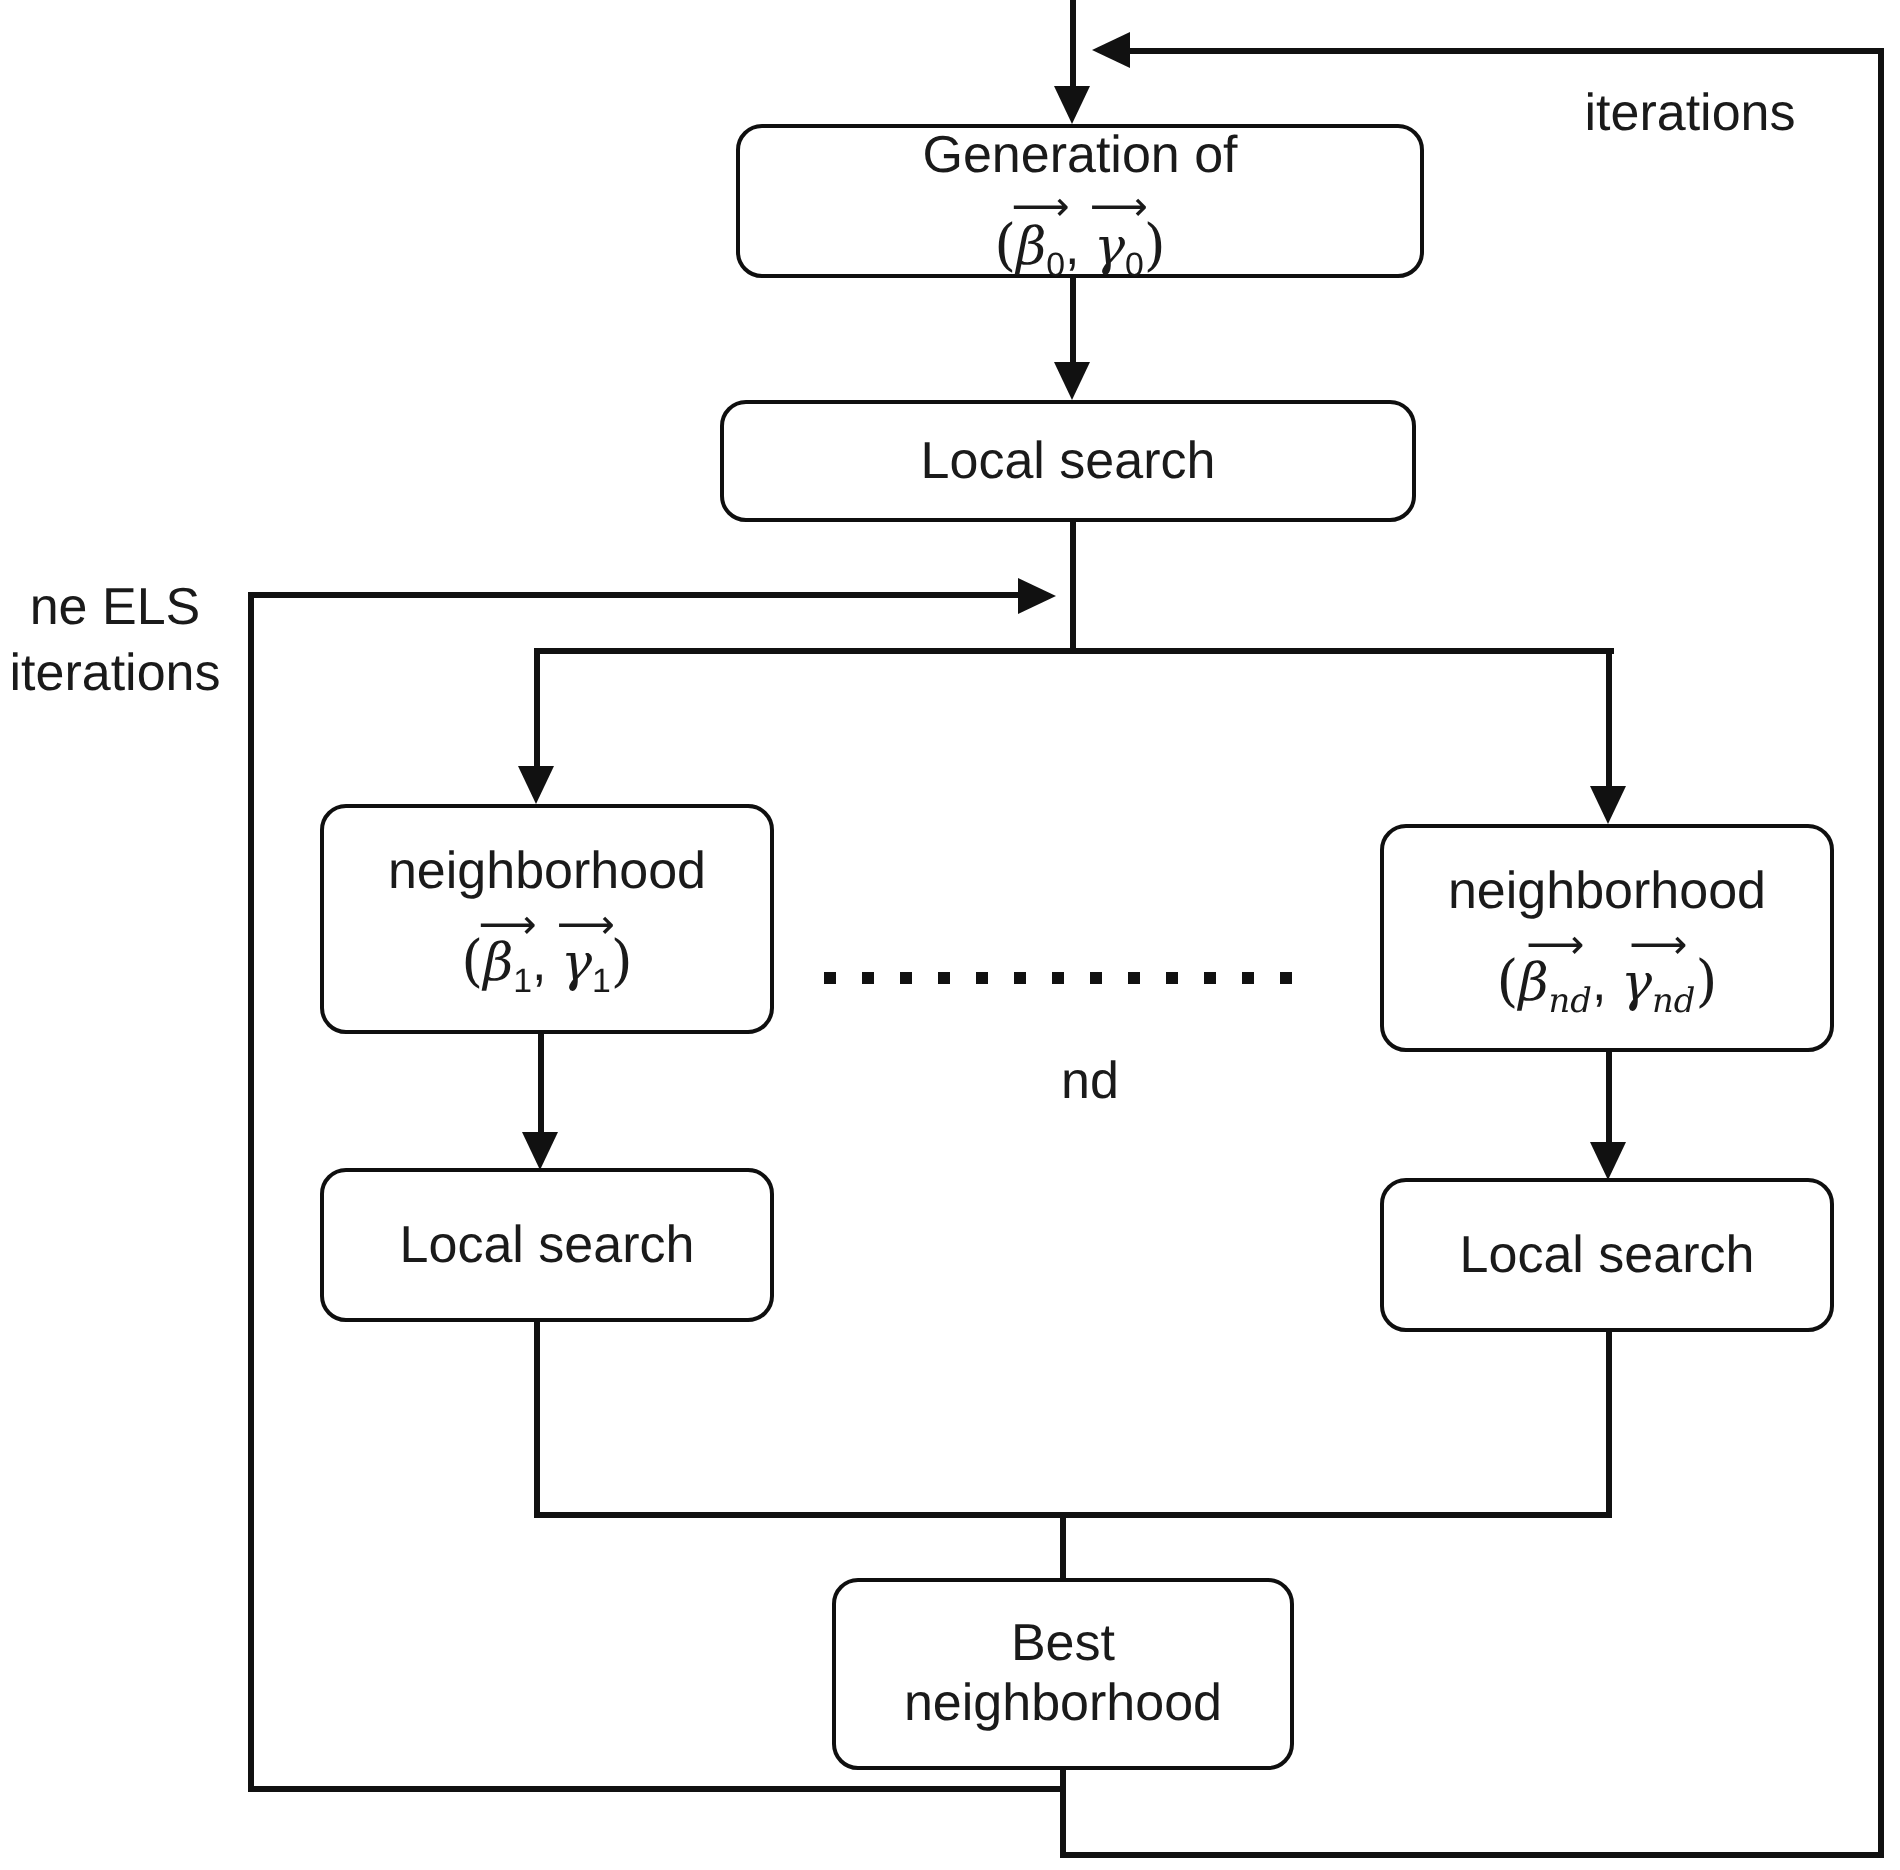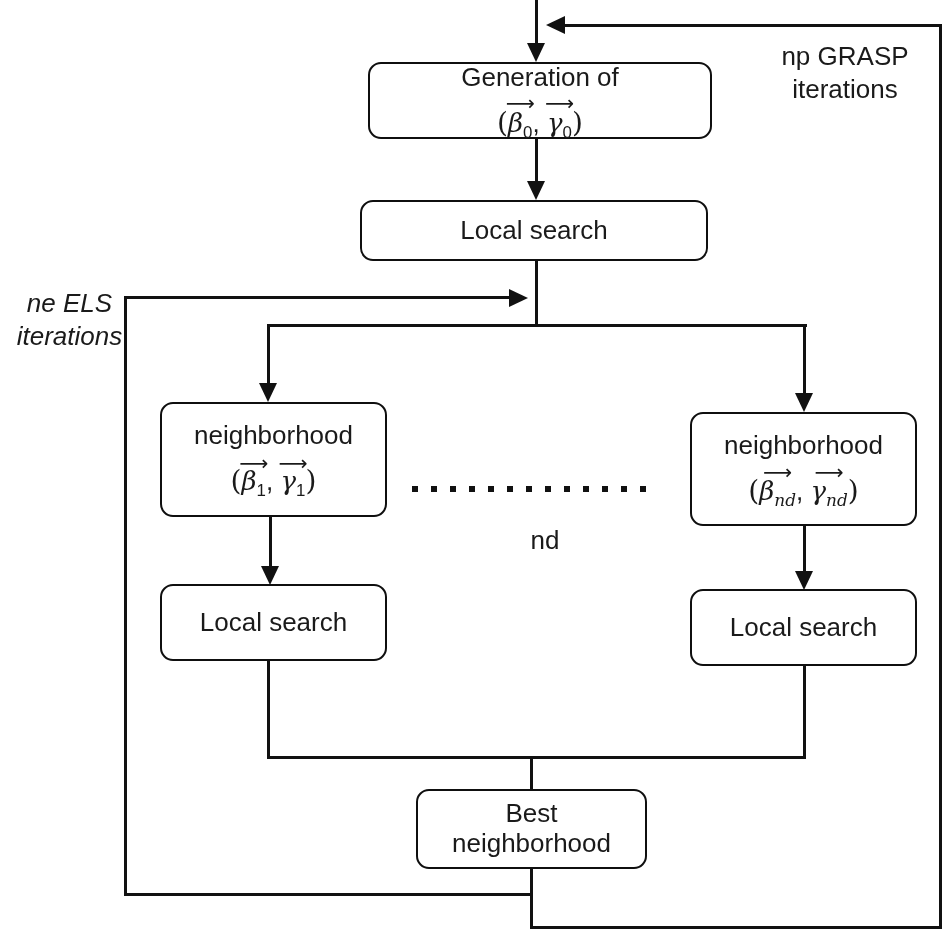--- a/index.html
+++ b/index.html
@@ -120,29 +120,28 @@
 
   <div class="node" style="left:690px; top:589px; width:227px; height:77px;">
     <span>Local search</span>
   </div>
 
   <div class="line" style="left:267px; top:660px; width:3px; height:99px;"></div>
   <div class="line" style="left:803px; top:665px; width:3px; height:94px;"></div>
   <div class="line" style="left:267px; top:756px; width:539px; height:3px;"></div>
   <div class="line" style="left:530px; top:756px; width:3px; height:34px;"></div>
 
-  <div class="node" style="left:416px; top:789px; width:231px; height:80px;">
+  <div class="node" style="left:416px; top:789px; width:231px; height:96px;">
     <div class="col">
       <span>Best</span>
       <span>neighborhood</span>
     </div>
   </div>
 
   <div class="label" style="left:745px; top:40px; width:200px;">
-    <div>np GRASP</div>
     <div>iterations</div>
   </div>
-  <div class="label" style="left:12px; top:287px; width:115px;font-style:italic;">
+  <div class="label" style="left:0; top:287px; width:115px;">
     <div>ne ELS</div>
     <div>iterations</div>
   </div>
 
 </div>
 
 </body></html>

